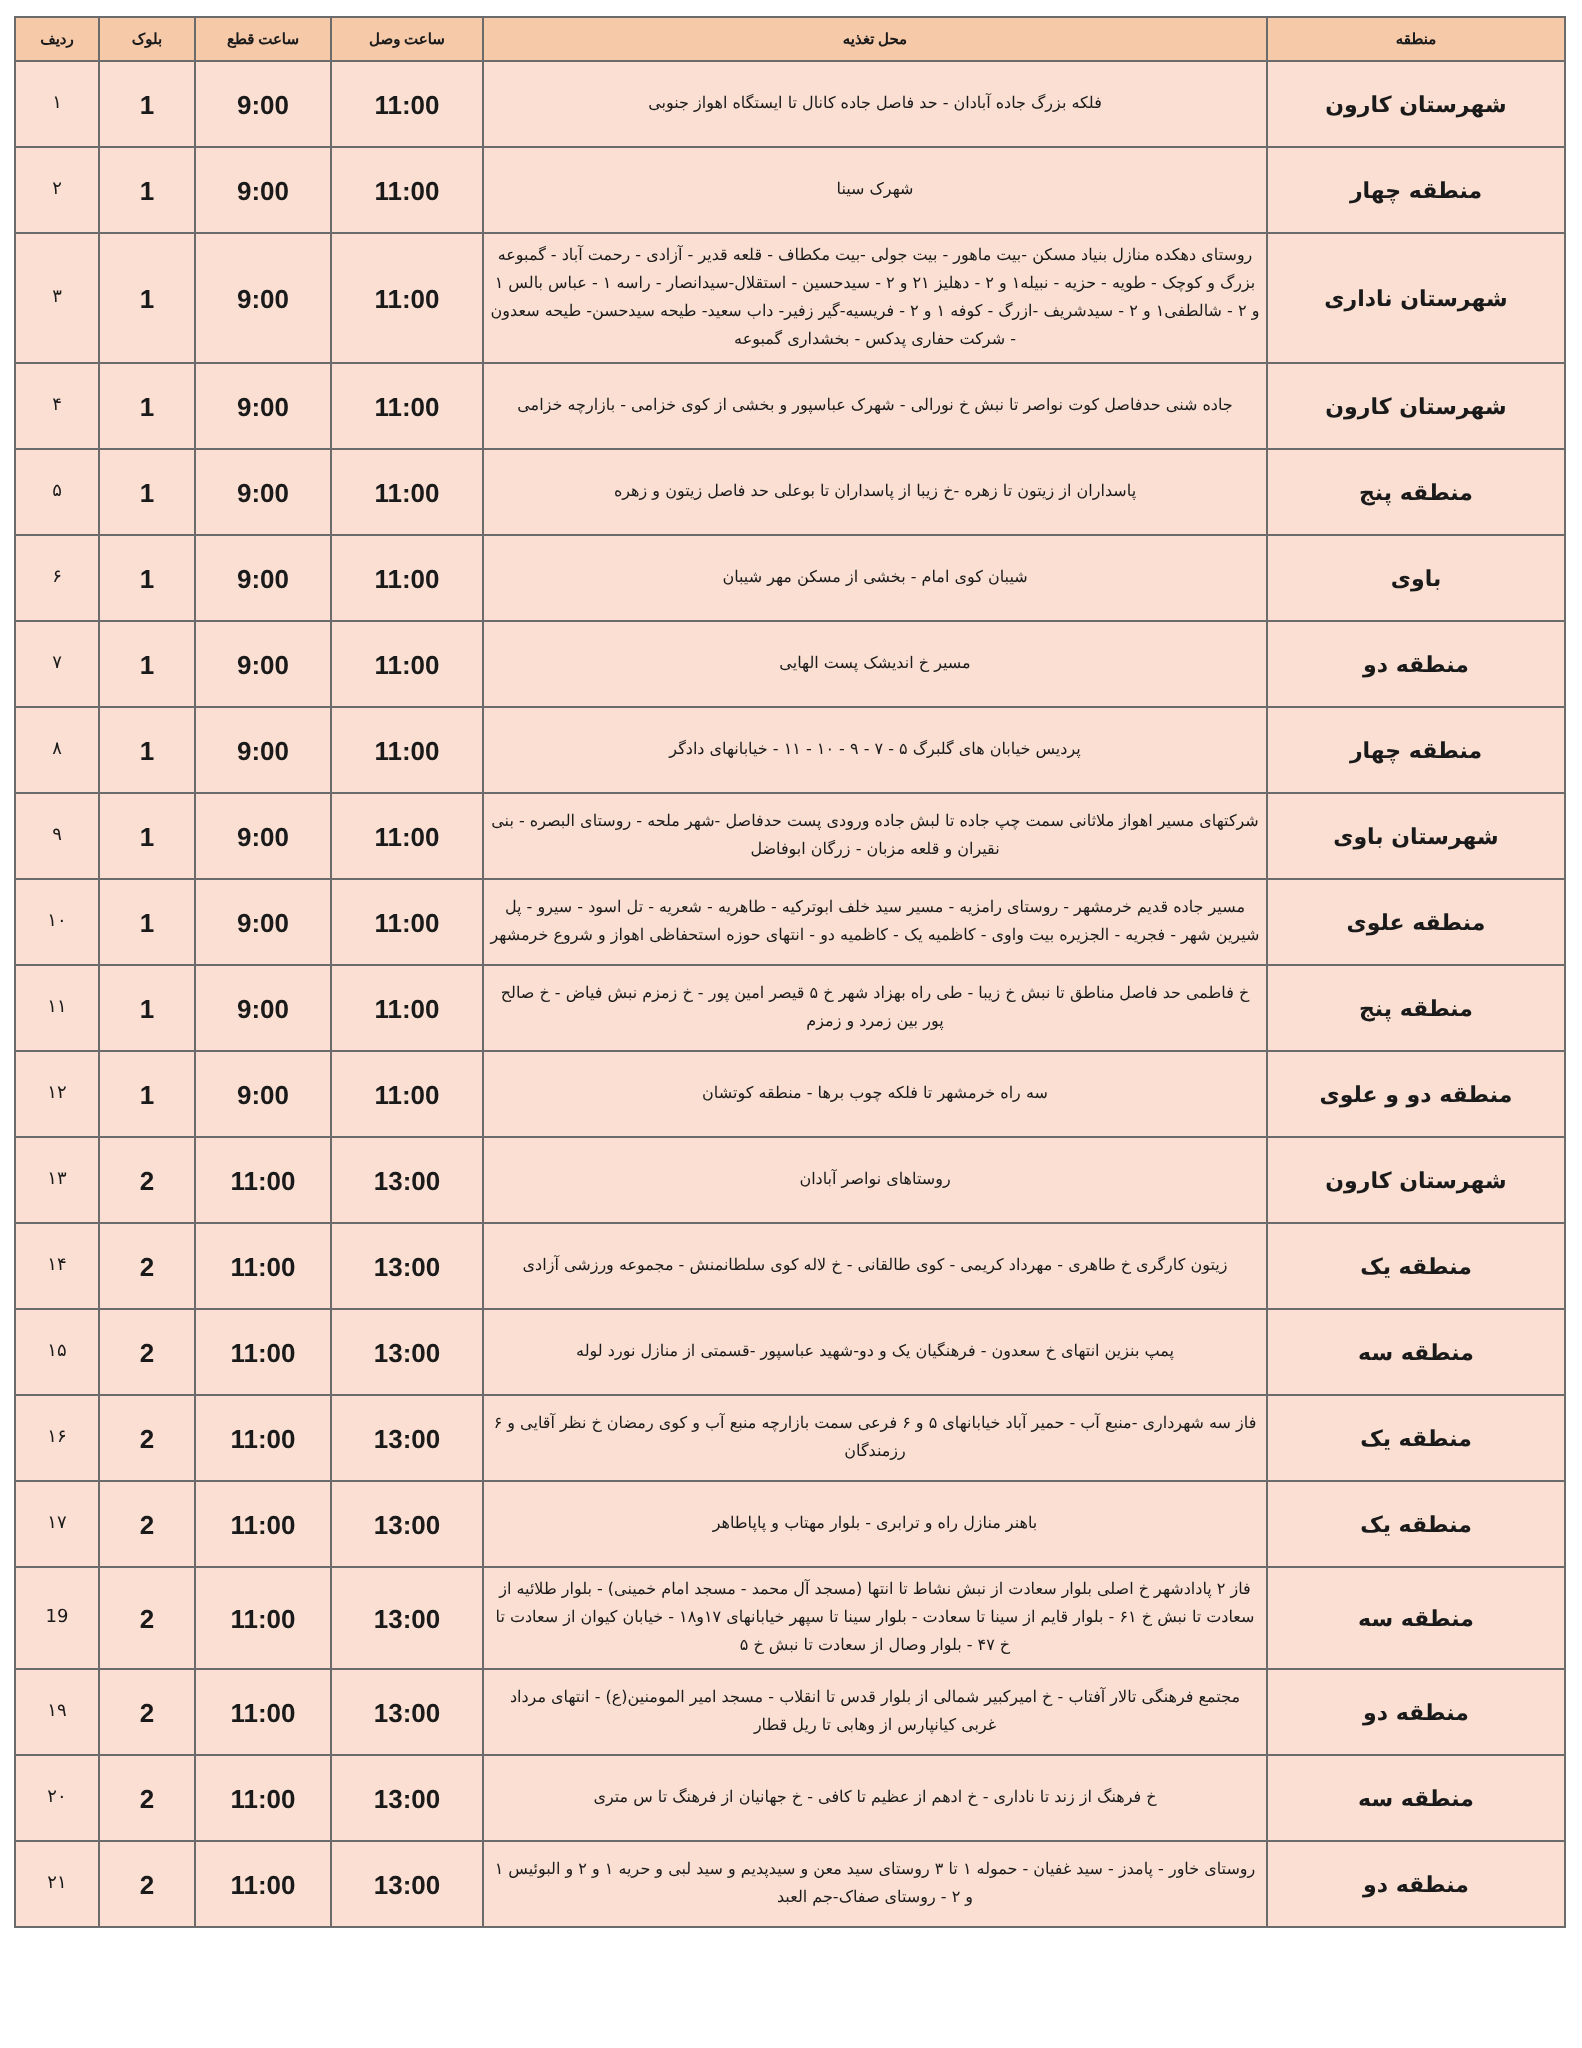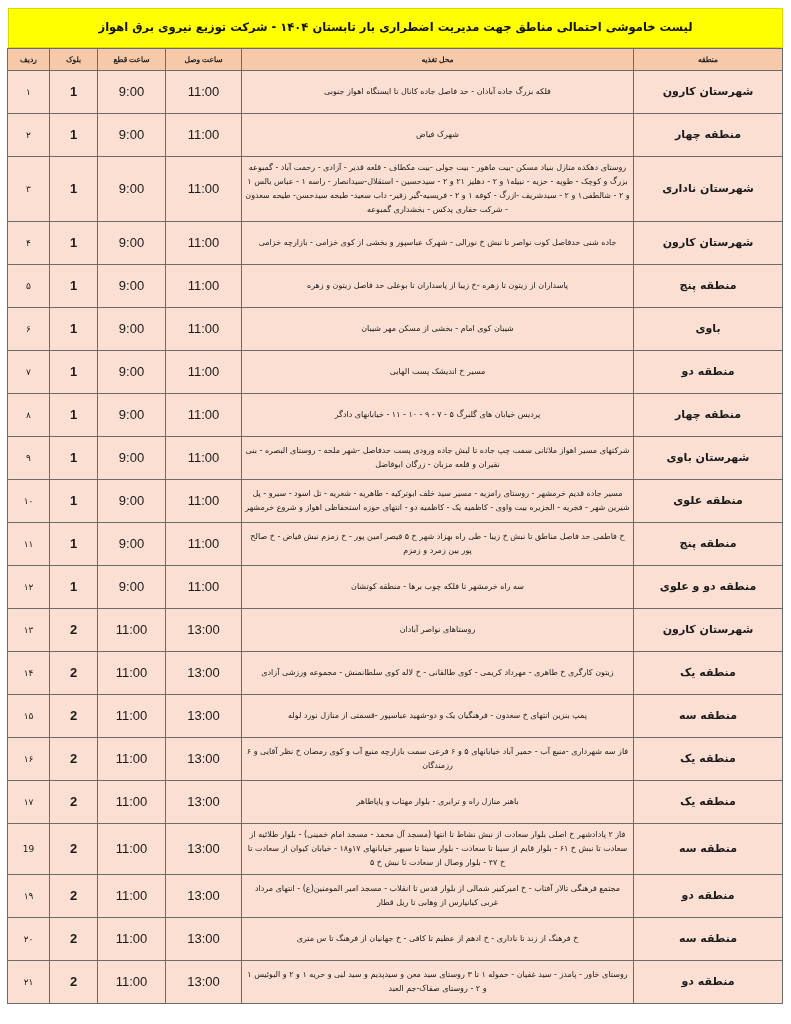--- a/index.html
+++ b/index.html
@@ -78,21 +78,21 @@
     font-family: "DejaVu Sans", sans-serif;
   }
   td.cell-block {
     font-size: 13px;
     font-weight: bold;
     font-family: "Liberation Sans", sans-serif;
     direction: ltr;
   }
   td.cell-time {
     font-size: 13px;
-    font-weight: normal;
+    font-weight: bold;
     font-family: "Liberation Sans", sans-serif;
     direction: ltr;
   }
   td.cell-place {
     font-size: 8px;
     line-height: 1.75;
     text-align: center;
     padding: 5px 8px;
     margin-top: 13px;
   }
@@ -100,21 +100,20 @@
     font-size: 11px;
     font-weight: bold;
   }
   tbody tr { height: 43px; }
 </style>
 </head>
 <body>
 
 <div class="sheet">
 
-  <div class="title-bar">لیست خاموشی احتمالی مناطق جهت مدیریت اضطراری بار تابستان ۱۴۰۴ - شرکت توزیع نیروی برق اهواز</div>
 
 
   <table class="schedule">
     <colgroup>
       <col class="c-zone">
       <col class="c-place">
       <col class="c-on">
       <col class="c-off">
       <col class="c-block">
       <col class="c-row">
@@ -133,21 +132,21 @@
         <tr>
           <td class="cell-zone">شهرستان کارون</td>
           <td class="cell-place">فلکه بزرگ جاده آبادان - حد فاصل جاده کانال تا ایستگاه اهواز جنوبی</td>
           <td class="cell-time">11:00</td>
           <td class="cell-time">9:00</td>
           <td class="cell-block">1</td>
           <td class="cell-row">۱</td>
         </tr>
         <tr>
           <td class="cell-zone">منطقه چهار</td>
-          <td class="cell-place">شهرک فیاض</td>
+          <td class="cell-place">شهرک سینا</td>
           <td class="cell-time">11:00</td>
           <td class="cell-time">9:00</td>
           <td class="cell-block">1</td>
           <td class="cell-row">۲</td>
         </tr>
         <tr>
           <td class="cell-zone">شهرستان ناداری</td>
           <td class="cell-place">روستای دهکده منازل بنیاد مسکن -بیت ماهور - بیت جولی -بیت مکطاف - قلعه قدیر - آزادی - رحمت آباد - گمبوعه بزرگ و کوچک - طویه - حزیه - نبیله۱ و ۲ - دهلیز ۲۱ و ۲ - سیدحسین - استقلال-سیدانصار - راسه ۱ - عباس بالس ۱ و ۲ - شالطفی۱ و ۲ - سیدشریف -ازرگ - کوفه ۱ و ۲ - فریسیه-گیر زفیر- داب سعید- طیحه سیدحسن- طیحه سعدون - شرکت حفاری پدکس - بخشداری گمبوعه</td>
           <td class="cell-time">11:00</td>
           <td class="cell-time">9:00</td>

